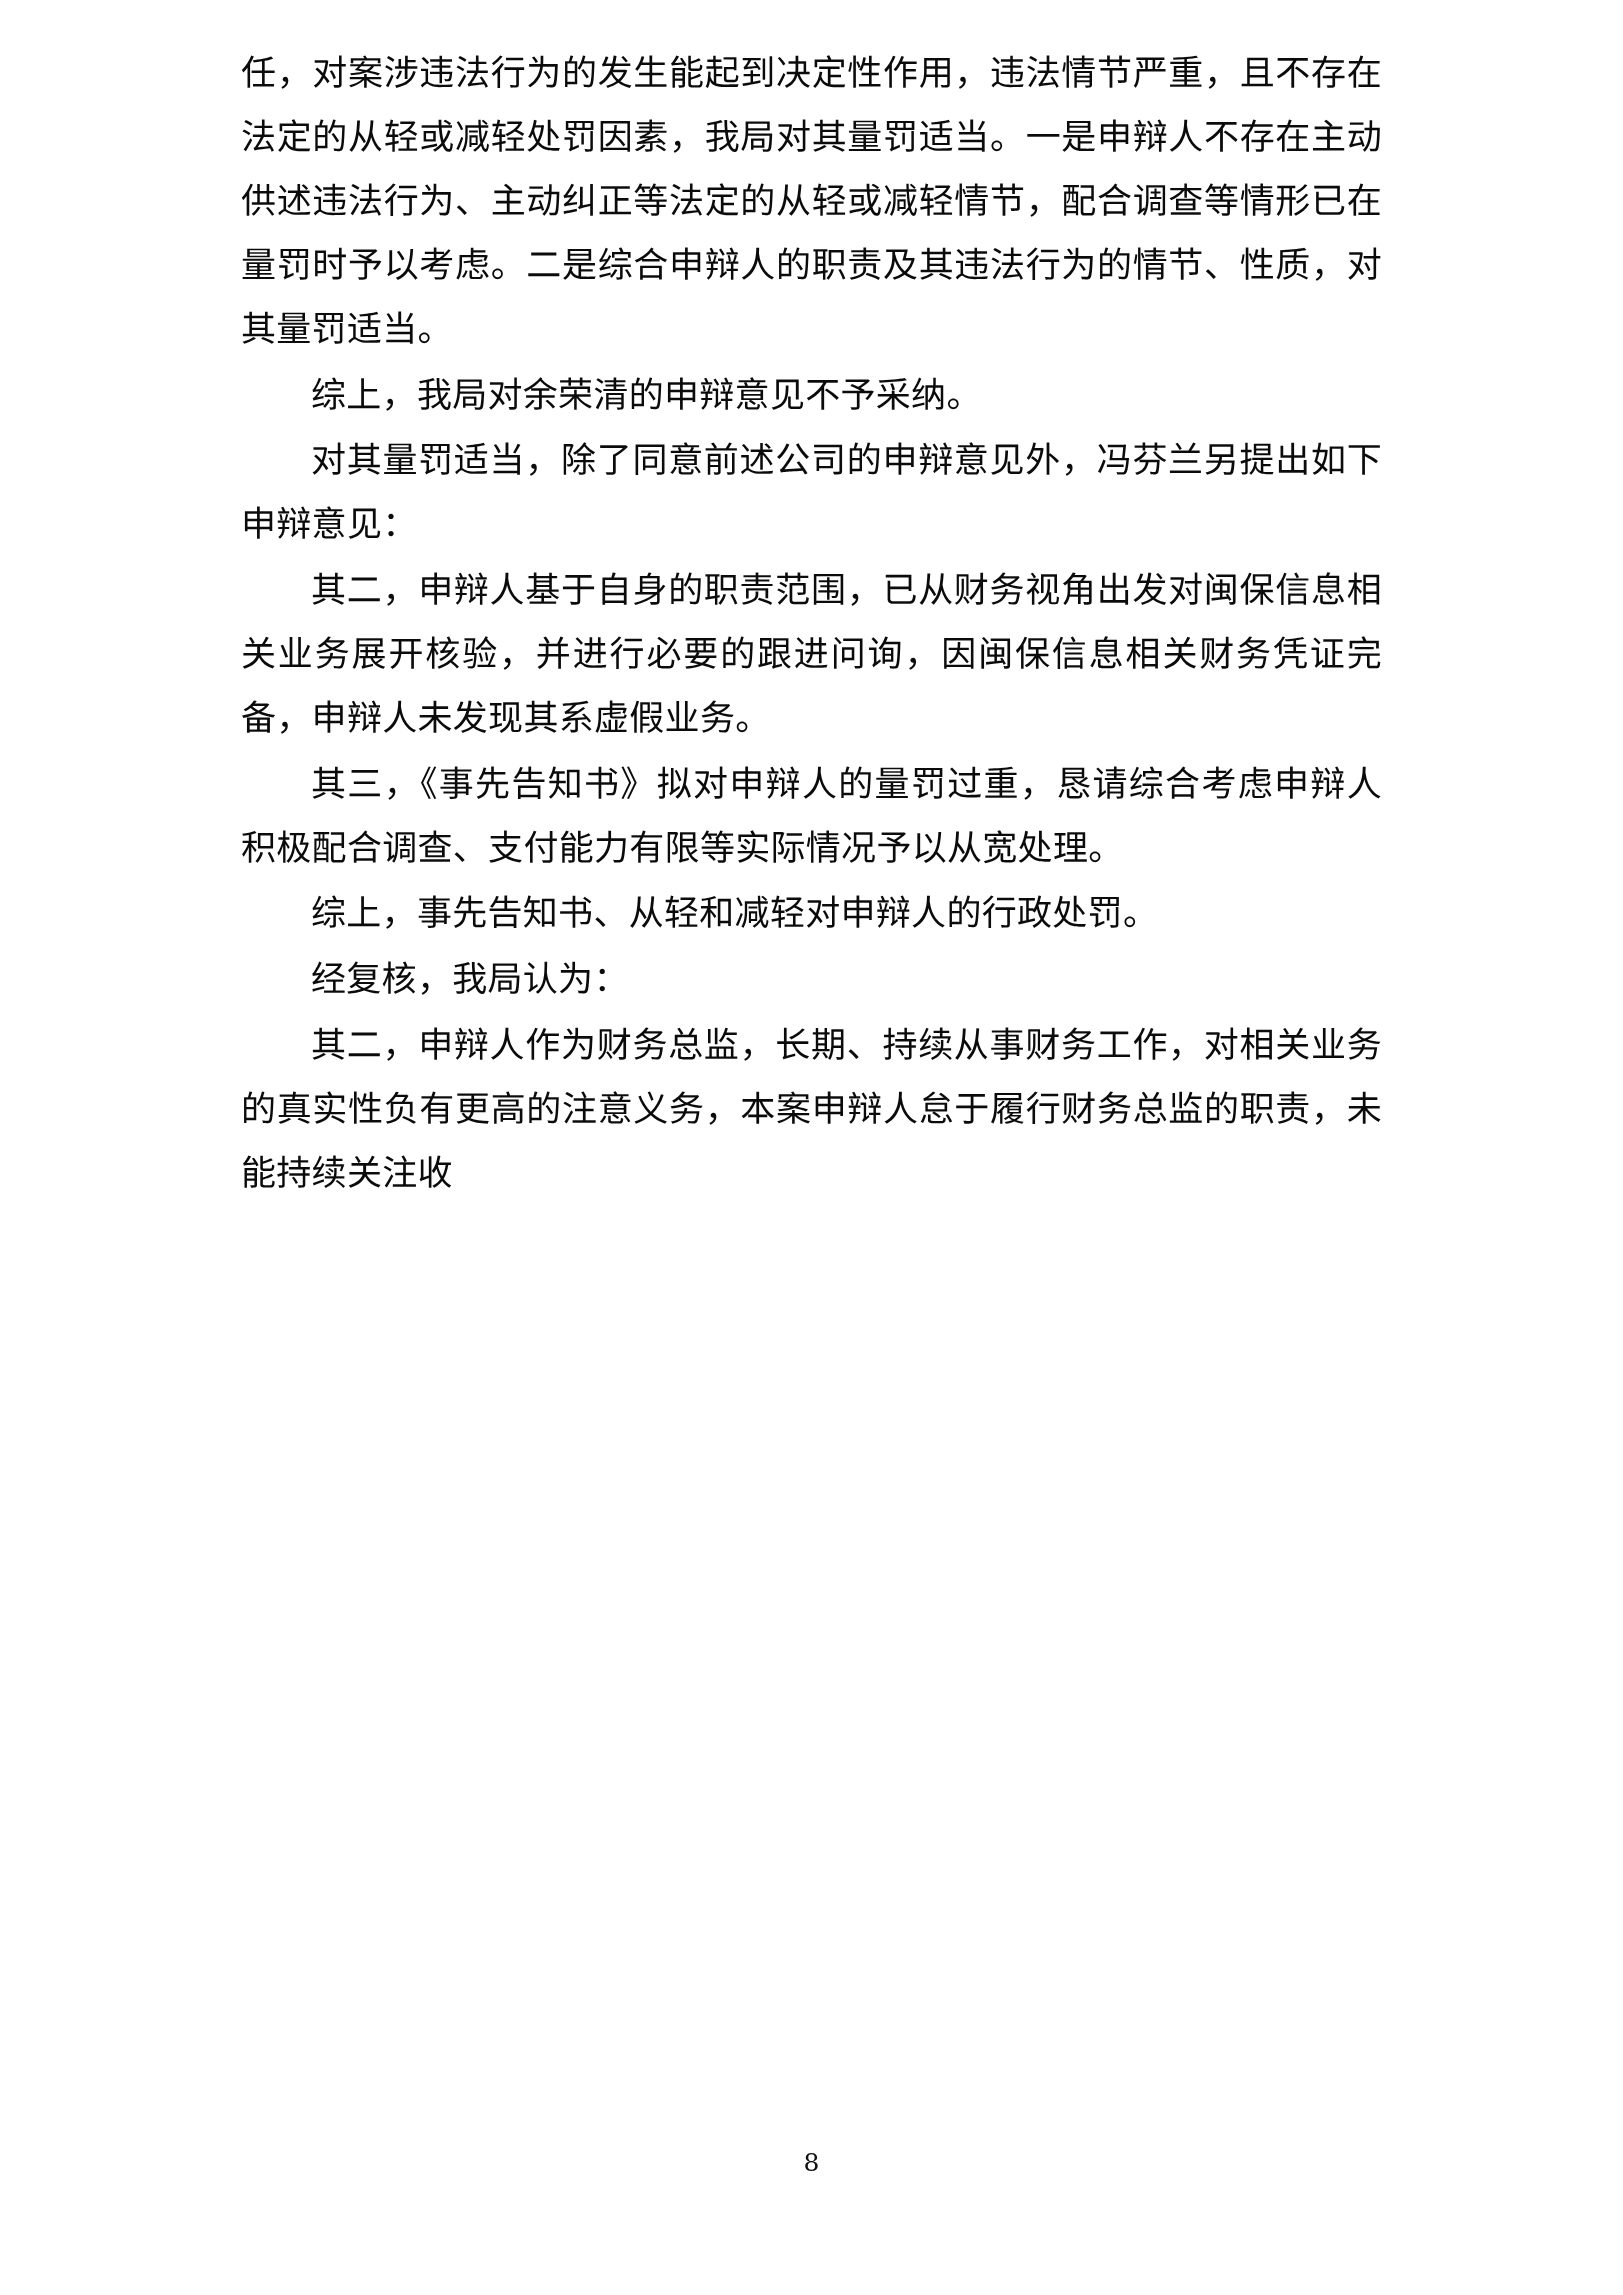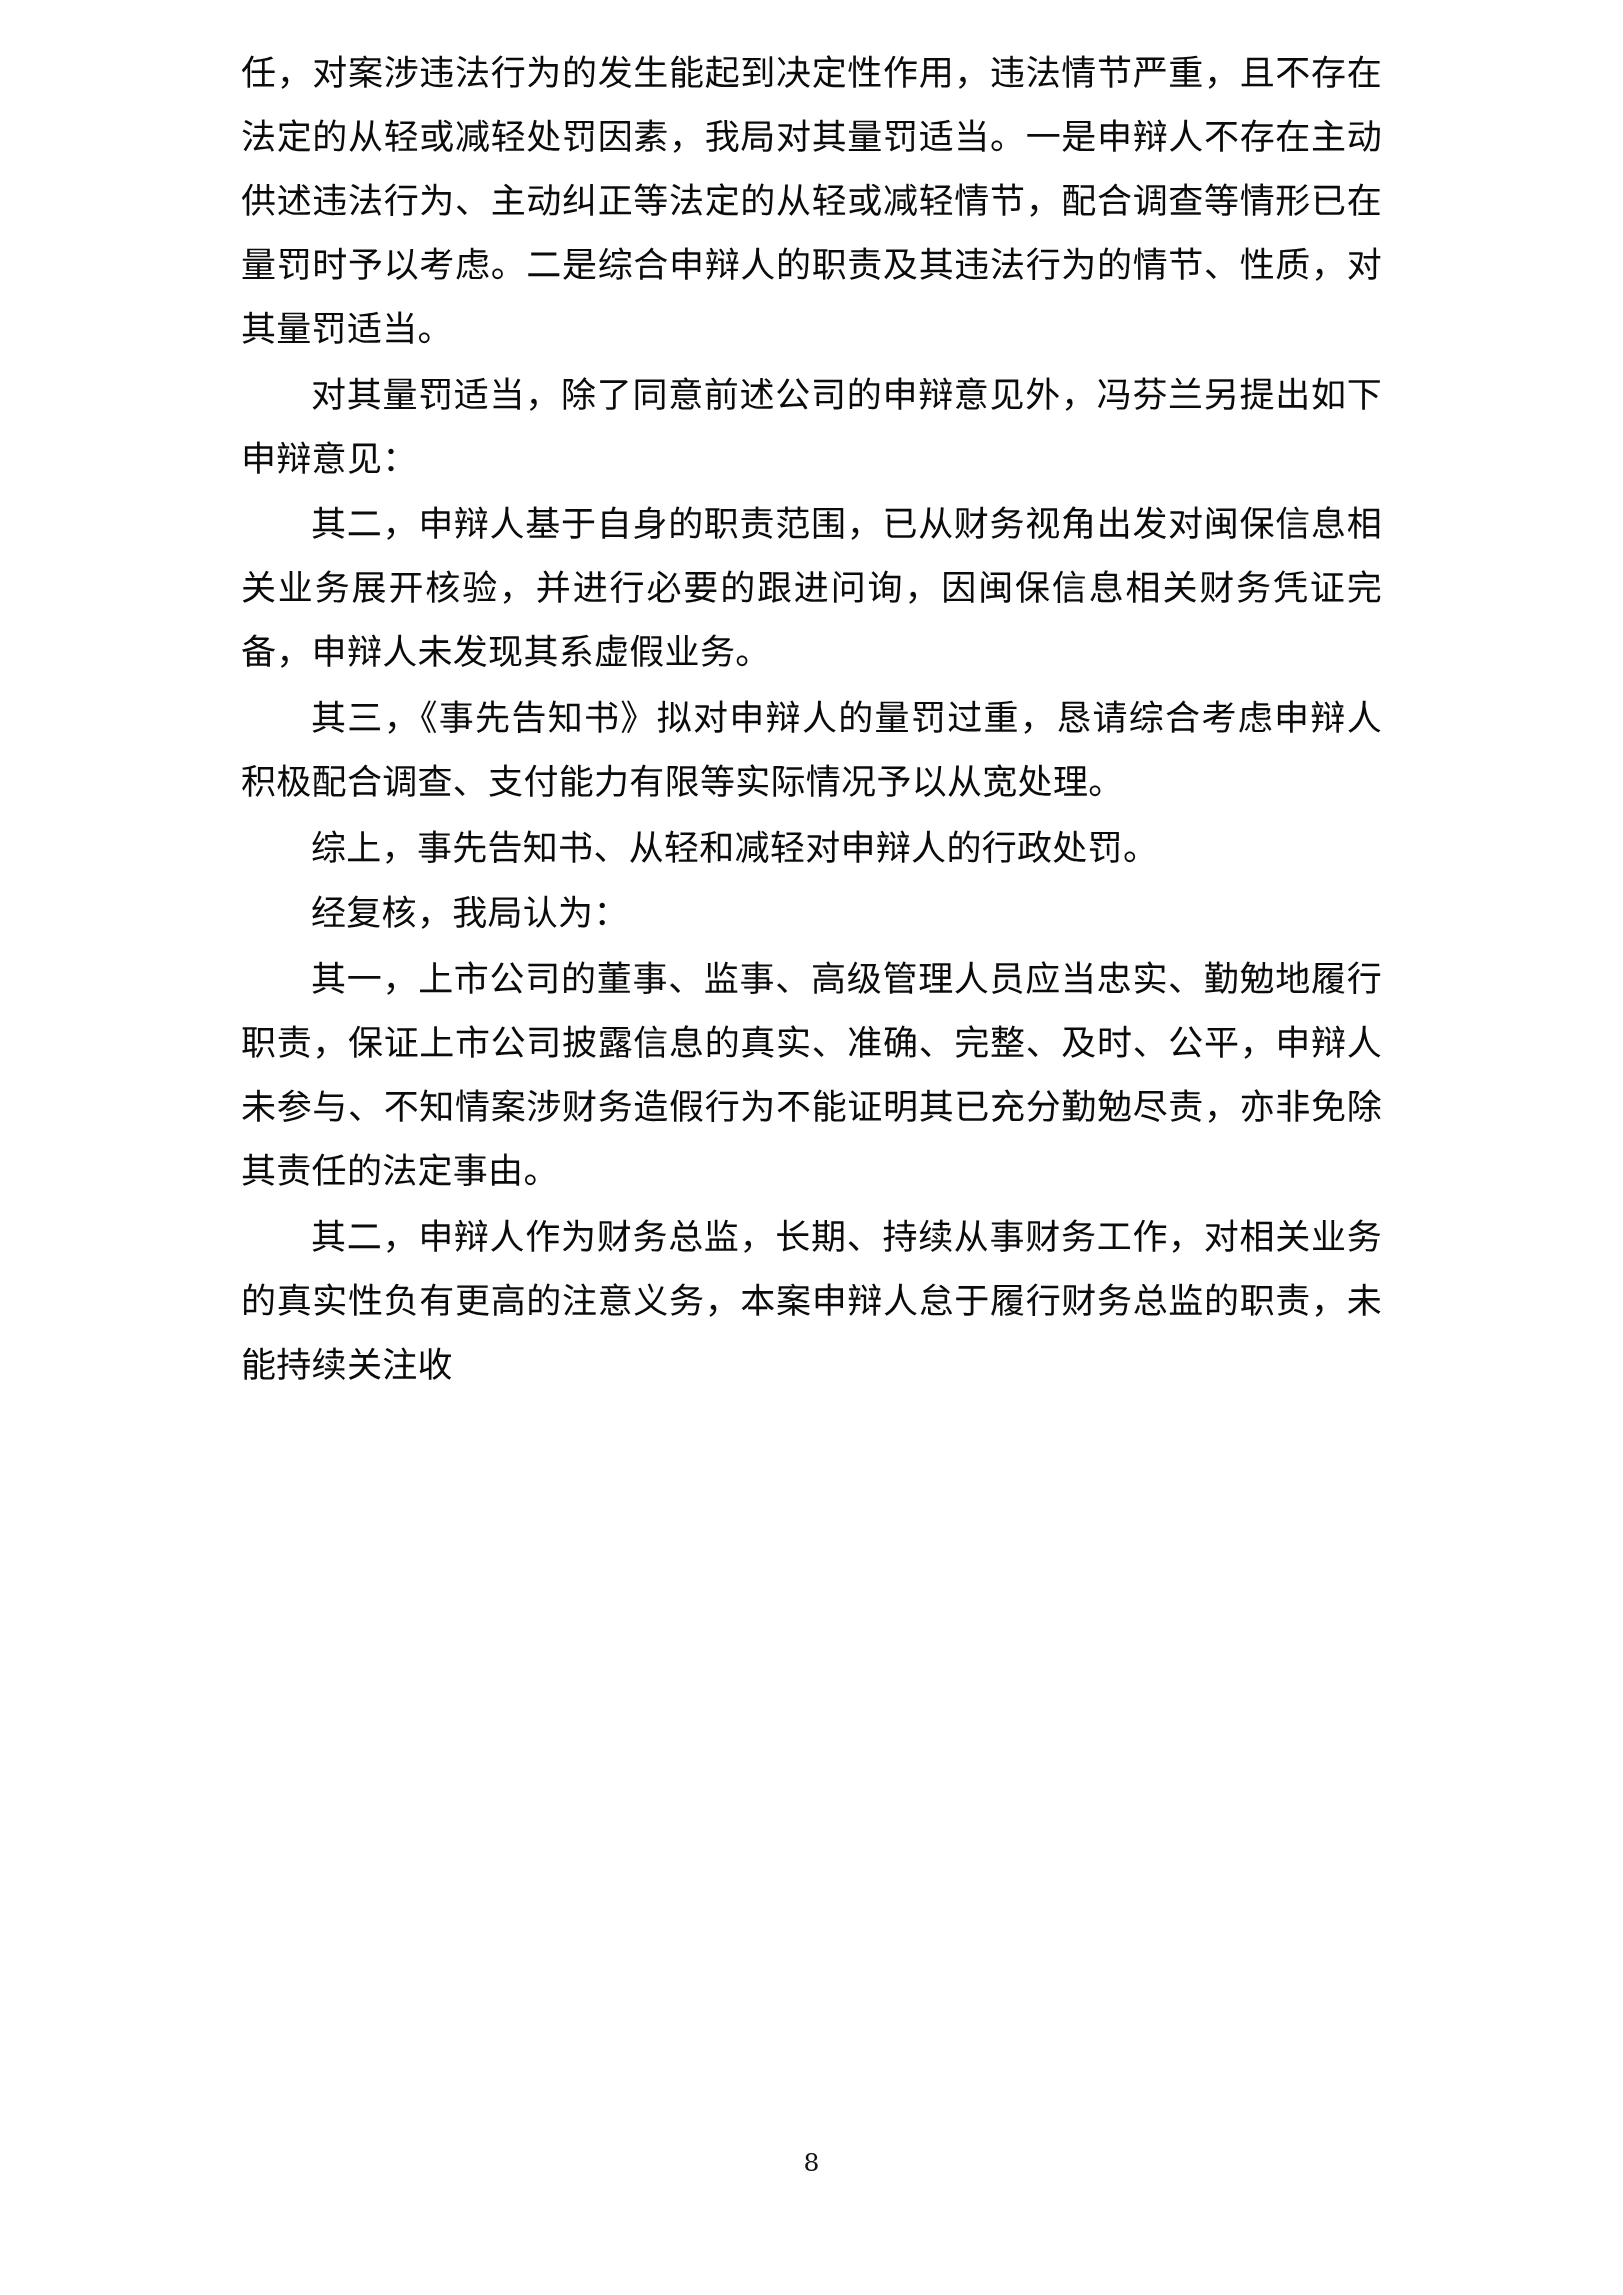--- a/index.html
+++ b/index.html
@@ -55,33 +55,33 @@
 </head>
 <body>
 
 <div class="page">
 
   <div class="content">
 
     <p class="para cont">任，对案涉违法行为的发生能起到决定性作用，违法情节严重，且不存在法定的从轻或减轻处罚因素，我局对其量罚适当。一是申辩人不存在主动供述违法行为、主动纠正等法定的从轻或减轻情节，配合调查等情形已在量罚时予以考虑。二是综合申辩人的职责及其违法行为的情节、性质，对其量罚适当。</p>
 
 
+    <p class="para">综上，我局对余荣清的申辩意见不予采纳。</p>
 
     <p class="para">对其量罚适当，除了同意前述公司的申辩意见外，冯芬兰另提出如下申辩意见：</p>
 
 
     <p class="para">其二，申辩人基于自身的职责范围，已从财务视角出发对闽保信息相关业务展开核验，并进行必要的跟进问询，因闽保信息相关财务凭证完备，申辩人未发现其系虚假业务。</p>
 
     <p class="para">其三，《事先告知书》拟对申辩人的量罚过重，恳请综合考虑申辩人积极配合调查、支付能力有限等实际情况予以从宽处理。</p>
 
     <p class="para">综上，事先告知书、从轻和减轻对申辩人的行政处罚。</p>
 
     <p class="para">经复核，我局认为：</p>
 
-    <p class="para">其一，上市公司的董事、监事、高级管理人员应当忠实、勤勉地履行职责，保证上市公司披露信息的真实、准确、完整、及时、公平，申辩人未参与、不知情案涉财务造假行为不能证明其已充分勤勉尽责，亦非免除其责任的法定事由。</p>
 
     <p class="para">其二，申辩人作为财务总监，长期、持续从事财务工作，对相关业务的真实性负有更高的注意义务，本案申辩人怠于履行财务总监的职责，未能持续关注收</p>
 
   </div>
 
   <div class="page-number">8</div>
 
 </div>
 
 

